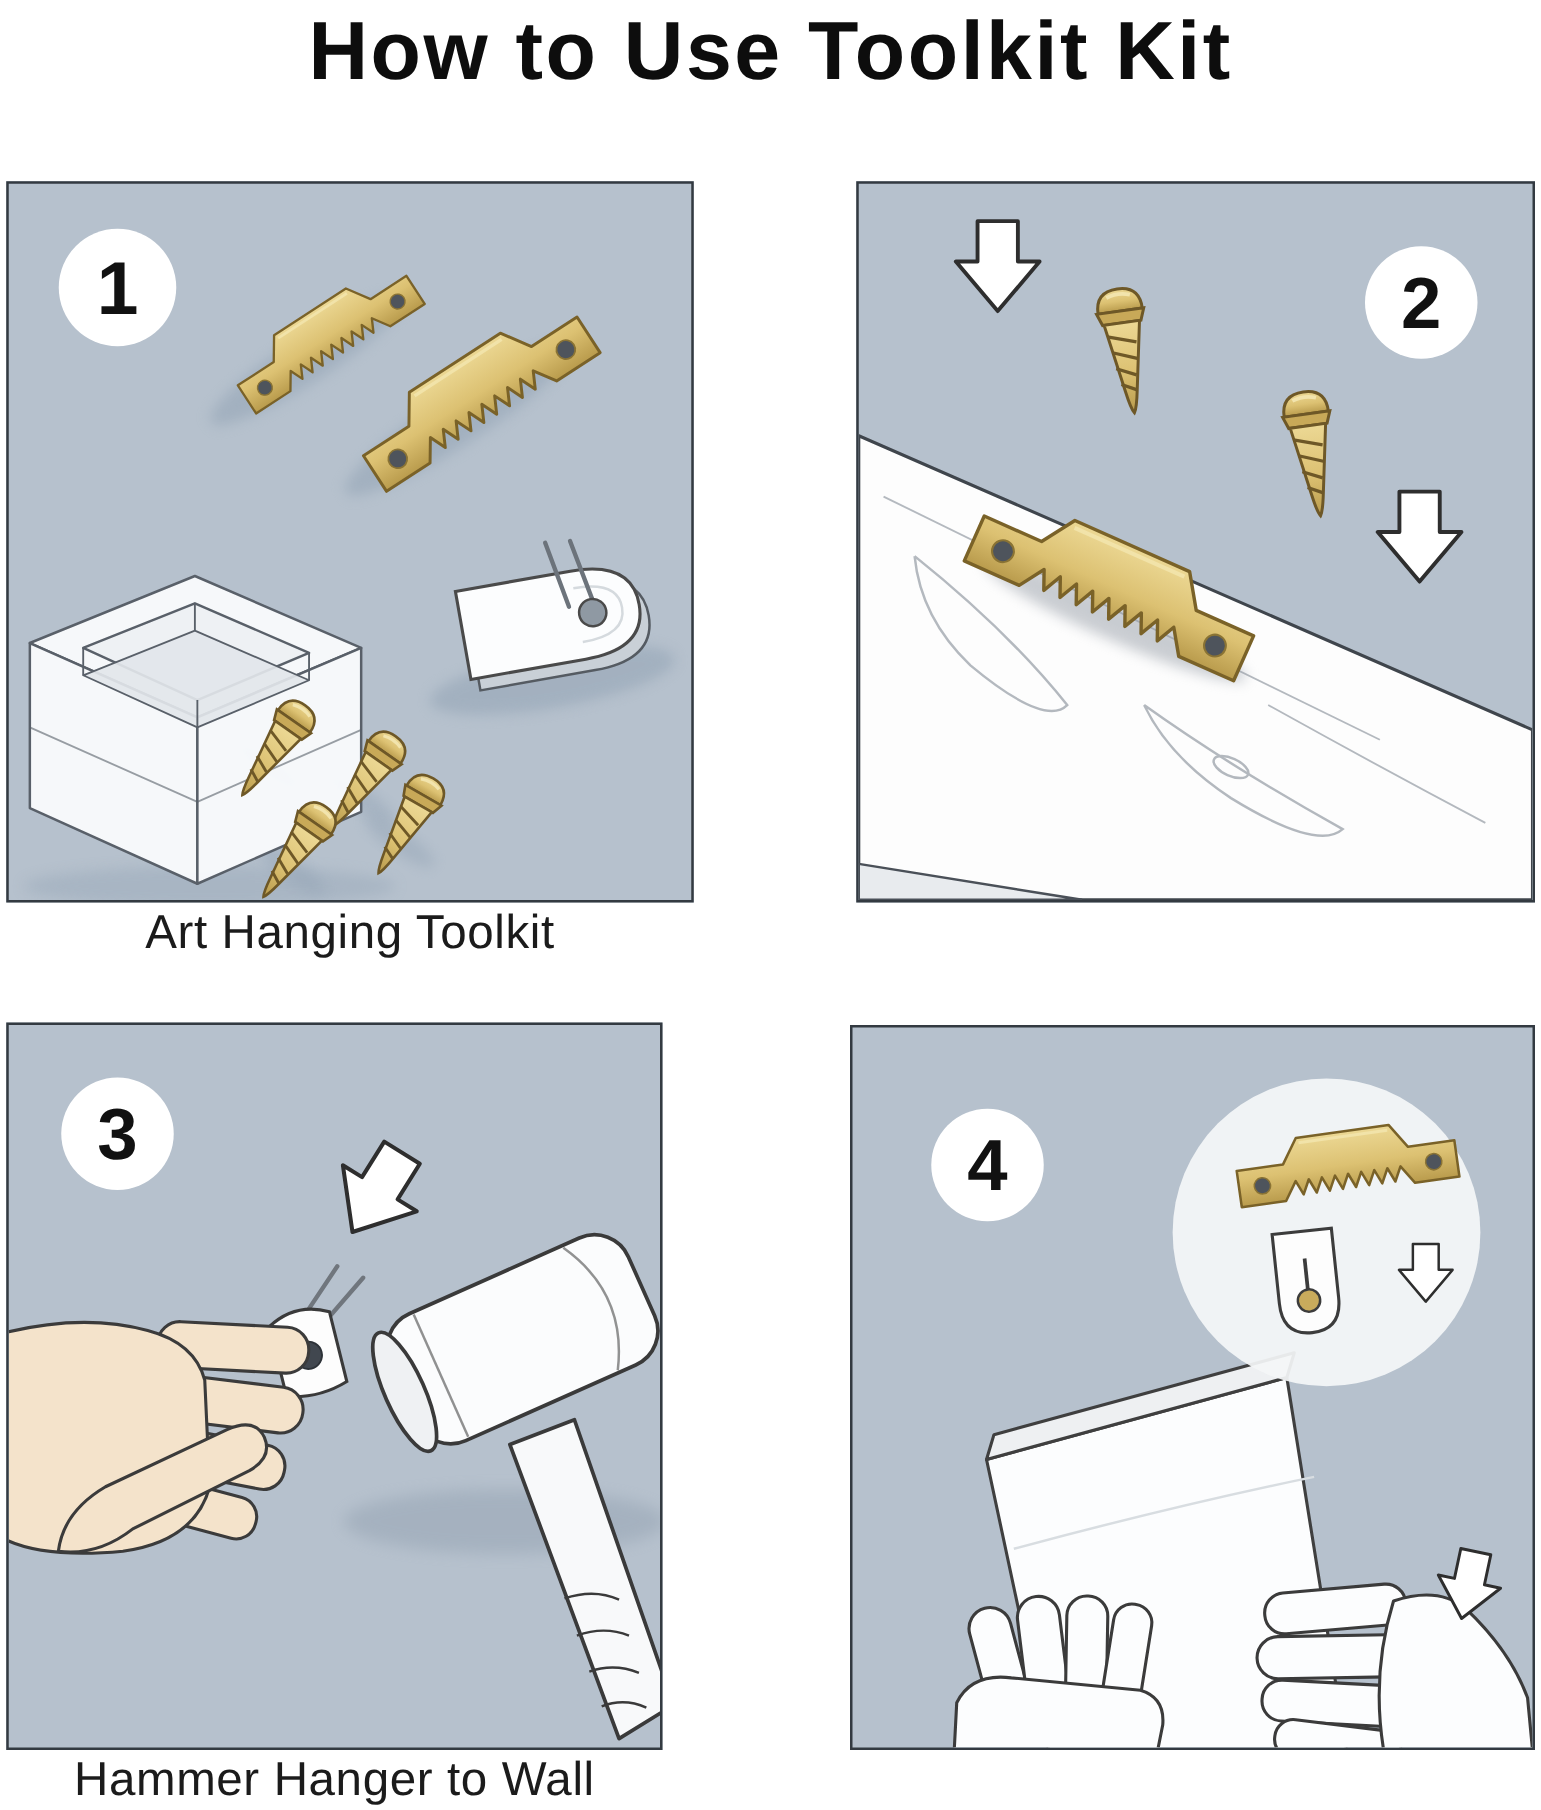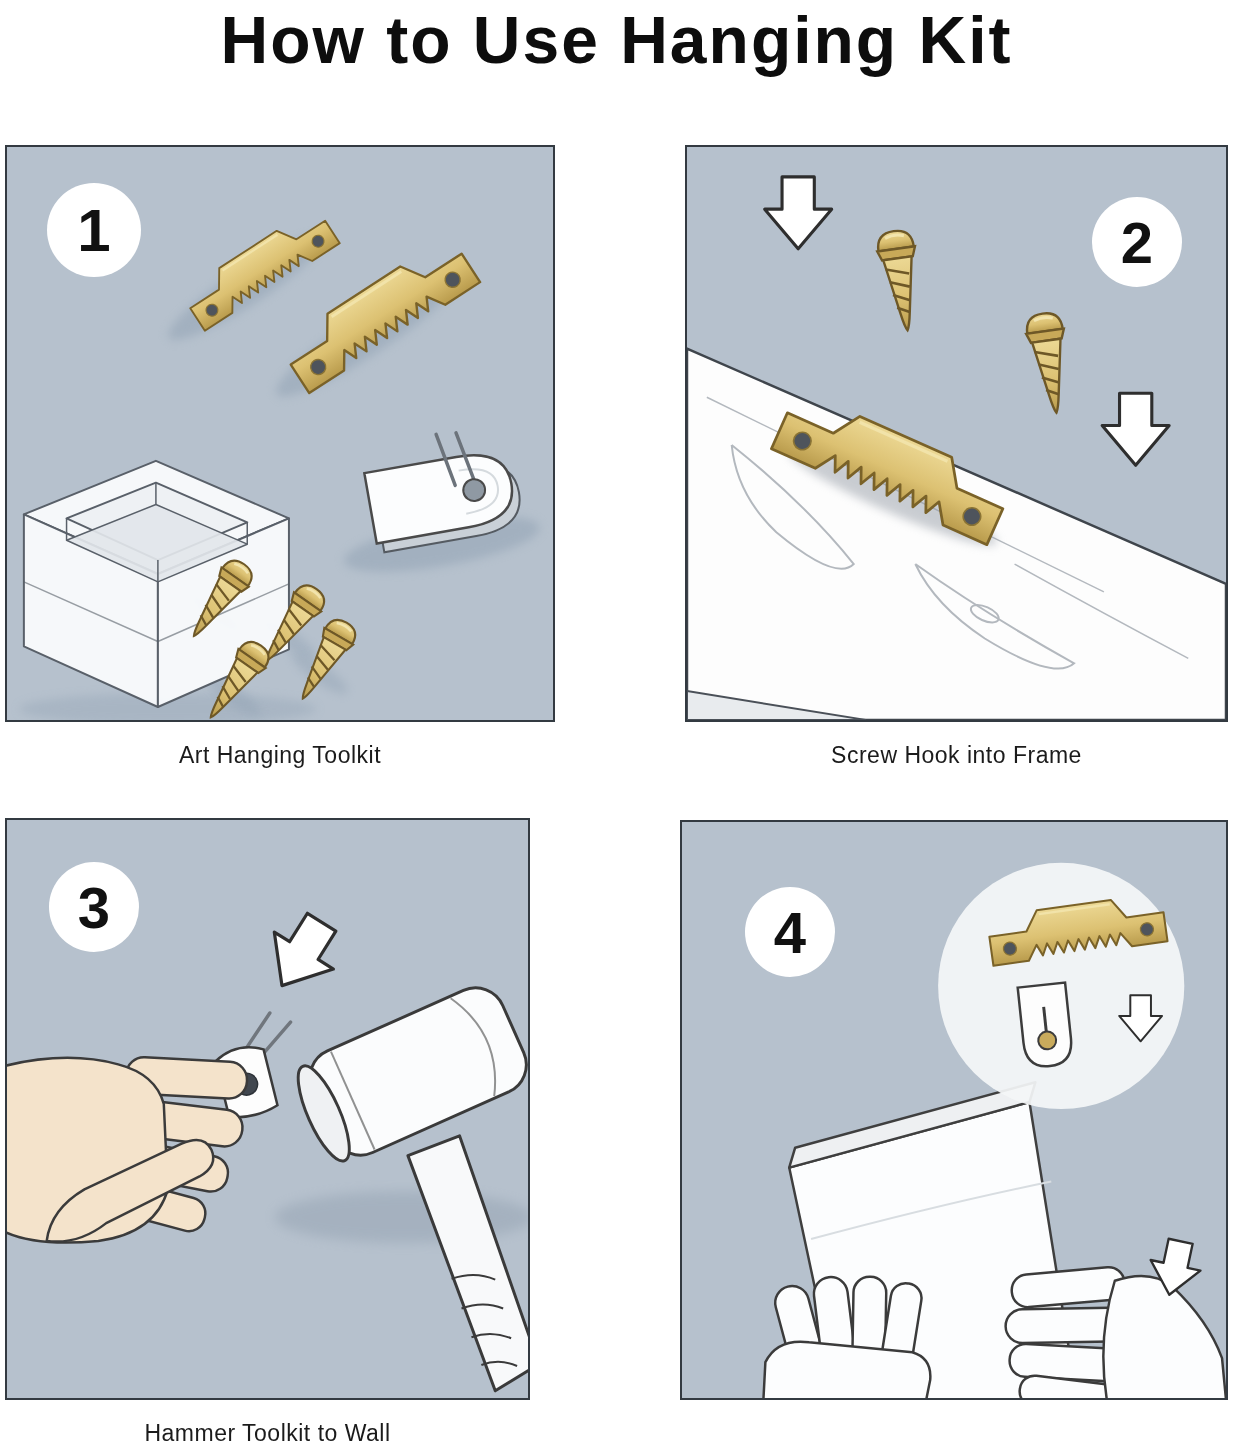--- a/index.html
+++ b/index.html
@@ -24,29 +24,29 @@
   .badge{
     position:absolute;background:#ffffff;border-radius:50%;
     display:flex;align-items:center;justify-content:center;
     font-weight:700;color:#111;z-index:5;
   }
   #b1{left:40px;top:36px;width:94px;height:94px;font-size:60px;}
   #b2{left:405px;top:50px;width:90px;height:90px;font-size:58px;}
   #b3{left:42px;top:42px;width:90px;height:90px;font-size:58px;}
   #b4{left:63px;top:65px;width:90px;height:90px;font-size:58px;}
   .caption{
-    position:absolute;top:100%;margin-top:20px;left:0;width:100%;text-align:center;
-    font-size:23px;font-weight:400;color:var(--caption_color,#1b1b1b);letter-spacing:0.5px;
+    position:absolute;top:100%;margin-top:3px;left:0;width:100%;text-align:center;
+    font-size:38px;font-weight:400;color:var(--caption_color,#1b1b1b);letter-spacing:0.5px;
   }
   .skin-fill{fill:var(--skin,#f4e3cb);}
 </style>
 </head>
 <body>
 
-<div class="title">How to Use Hanging Kit</div>
+<div class="title">How to Use Toolkit Kit</div>
 
 <figure class="panel" id="p1" style="margin:0">
   <div class="panel-box">
     <svg viewBox="0 0 550 577">
       <defs>
         <linearGradient id="gg1" x1="0" y1="0" x2="0" y2="1">
           <stop offset="0" stop-color="#ecd894"></stop>
             <stop offset="0.55" stop-color="#dcc172"></stop>
             <stop offset="1" stop-color="#b99b4c"></stop>
         </linearGradient>
@@ -159,21 +159,20 @@
         </g>
       </g>
 
       <ellipse cx="207" cy="352" rx="115" ry="16" transform="rotate(24 207 352)" fill="#959ca6" opacity="0.5" filter="url(#bl2)"></ellipse>
       <use href="#st2" transform="translate(207,322) rotate(24) scale(1.1)"></use>
     </svg>
     <div class="badge" id="b2">
       <span>2</span>
     </div>
   </div>
-  <figcaption class="caption">Screw Hook into Frame</figcaption>
 </figure>
 
 <figure class="panel" id="p3" style="margin:0">
   <div class="panel-box">
     <svg viewBox="0 0 525 582">
       <defs>
         <filter id="bl3" x="-40%" y="-40%" width="180%" height="180%">
             <feGaussianBlur stdDeviation="6"></feGaussianBlur>
           </filter>
         <g id="ar3">
@@ -208,21 +207,21 @@
           <ellipse cx="-104" cy="-2" rx="16" ry="52" fill="#eff1f3" stroke="#3a3a3a" stroke-width="3"></ellipse>
           <path d="M-72,-56 L-72,52" stroke="#3a3a3a" stroke-width="2" opacity="0.55"></path>
           <path d="M60,-56 Q92,-2 60,52" stroke="#3a3a3a" stroke-width="2" opacity="0.55" fill="none"></path>
         </g>
       </g>
     </svg>
     <div class="badge" id="b3">
       <span>3</span>
     </div>
   </div>
-  <figcaption class="caption">Hammer Toolkit to Wall</figcaption>
+  <figcaption class="caption">Hammer Hanger to Wall</figcaption>
 </figure>
 
 <figure class="panel" id="p4" style="margin:0">
   <div class="panel-box">
     <svg viewBox="0 0 548 580">
       <defs>
         <linearGradient id="gg4" x1="0" y1="0" x2="0" y2="1">
           <stop offset="0" stop-color="#ecd894"></stop>
             <stop offset="0.55" stop-color="#dcc172"></stop>
             <stop offset="1" stop-color="#b99b4c"></stop>

